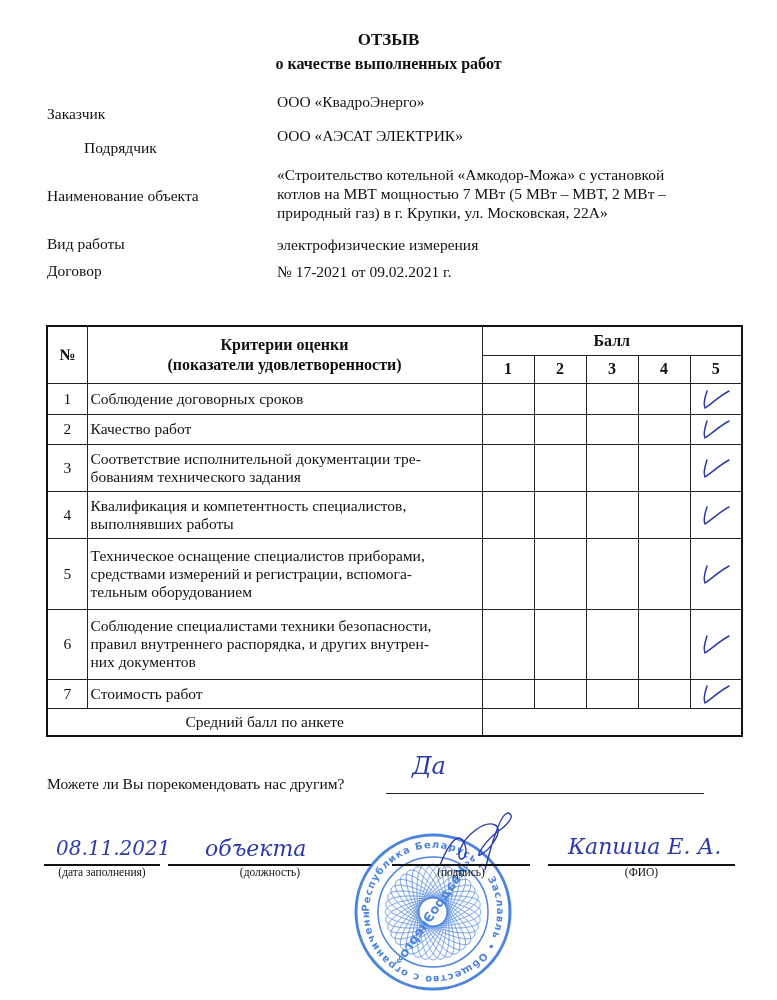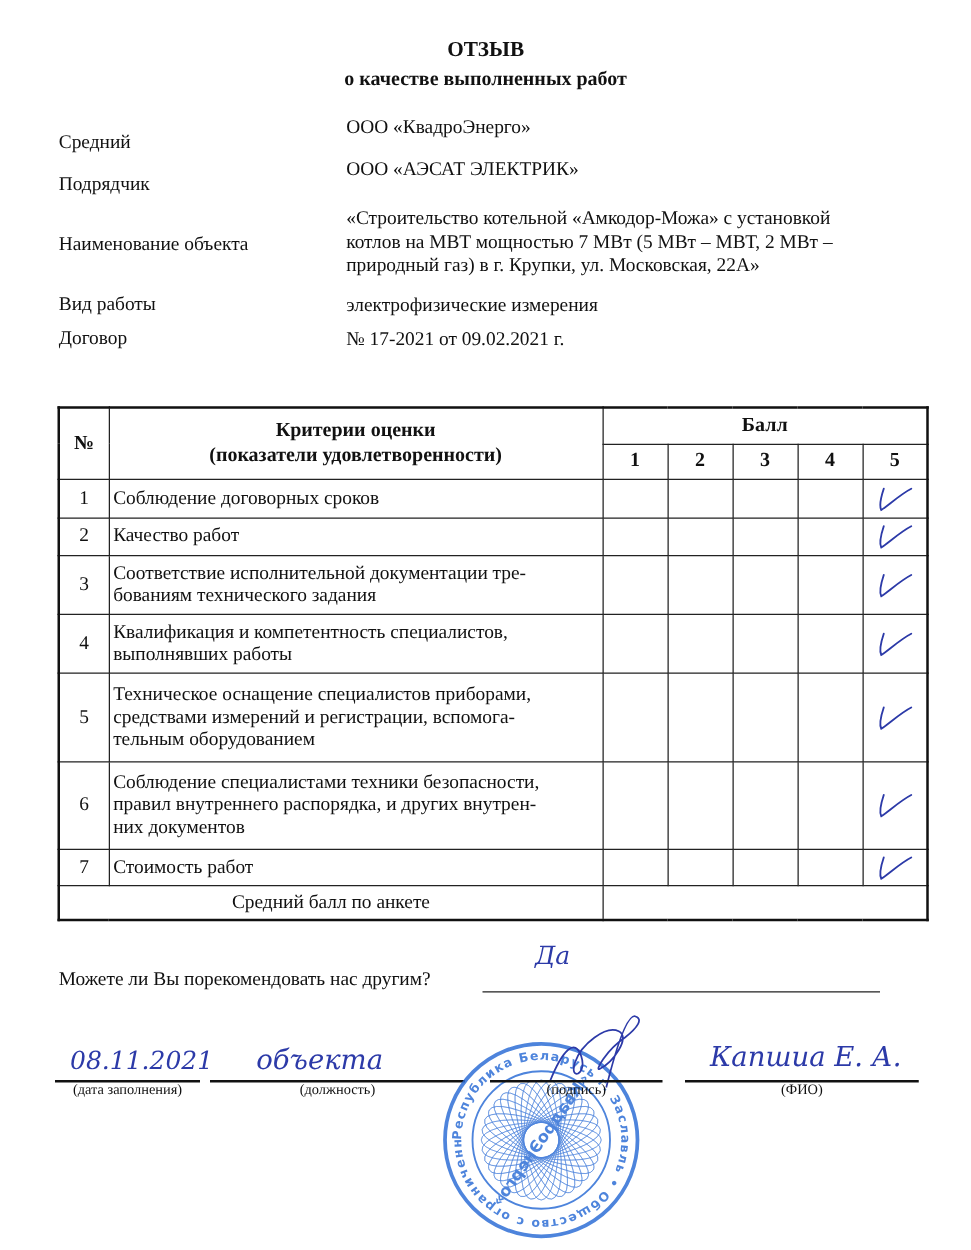--- a/index.html
+++ b/index.html
@@ -24,24 +24,24 @@
   .hand { color: #2c3aa8; font-family: "DejaVu Serif", serif; font-style: italic; }
   .sig-line { border-bottom: 2px solid #111; top: 864px; }
   .sig-lbl { top: 866px; font-size: 11.5px; text-align: center; }
 </style>
 </head>
 <body>
 
 <div class="abs title" style="width:777px;">ОТЗЫВ</div>
 <div class="abs subtitle" style="width:777px;">о качестве выполненных работ</div>
 
-<div class="abs lbl" style="top:105px;">Средний</div>
+<div class="abs lbl" style="top:105px;">Заказчик</div>
 <div class="abs val" style="top:92px;">ООО «КвадроЭнерго»</div>
 
-<div class="abs lbl" style="top:139px;">Подрядчик</div>
+<div class="abs lbl" style="top:139px;margin-left:37px;">Подрядчик</div>
 <div class="abs val" style="top:126px;">ООО «АЭСАТ ЭЛЕКТРИК»</div>
 
 <div class="abs lbl" style="top:187px;">Наименование объекта</div>
 <div class="abs val" style="top:165px;">
   <div>«Строительство котельной «Амкодор-Можа» с установкой</div>
   <div>котлов на МВТ мощностью 7 МВт (5 МВт – МВТ, 2 МВт –</div>
   <div>природный газ) в г. Крупки, ул. Московская, 22А»</div>
 </div>
 
 <div class="abs lbl" style="top:235px;">Вид работы</div>
@@ -193,21 +193,21 @@
   <tbody>
       <tr style="height:28px;">
     <td colspan="2" class="num">Средний балл по анкете</td>
     <td colspan="5"></td>
   </tr>
 </tbody>
   </table>
 
 <div class="abs recommend">Можете ли Вы порекомендовать нас другим?</div>
 <div class="abs rec-line"></div>
-<div class="abs hand" style="left:428px; top:752px; font-size:20px;">Да</div>
+<div class="abs hand" style="left:412px; top:752px; font-size:24px;">Да</div>
 
 <div class="abs hand" style="left:56px; top:836px; font-size:20px;">08.11.2021</div>
 <div class="abs sig-line" style="left:44px; width:116px;"></div>
 <div class="abs sig-lbl" style="left:44px; width:116px;">(дата заполнения)</div>
 
 <div class="abs hand" style="left:205px; top:836px; font-size:22px;">объекта</div>
 <div class="abs sig-line" style="left:168px; width:204px;"></div>
 <div class="abs sig-lbl" style="left:168px; width:204px;">(должность)</div>
 
 <svg class="abs" style="left:353px; top:832px;" width="160" height="160" viewBox="0 0 160 160">

